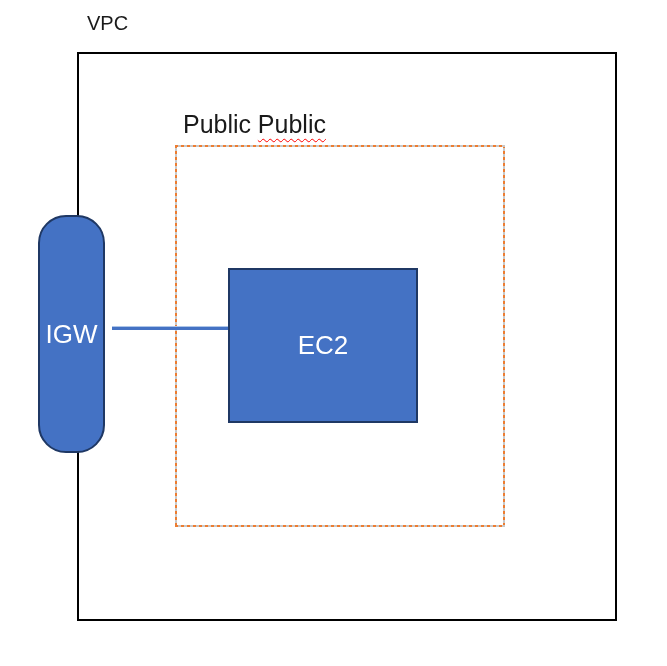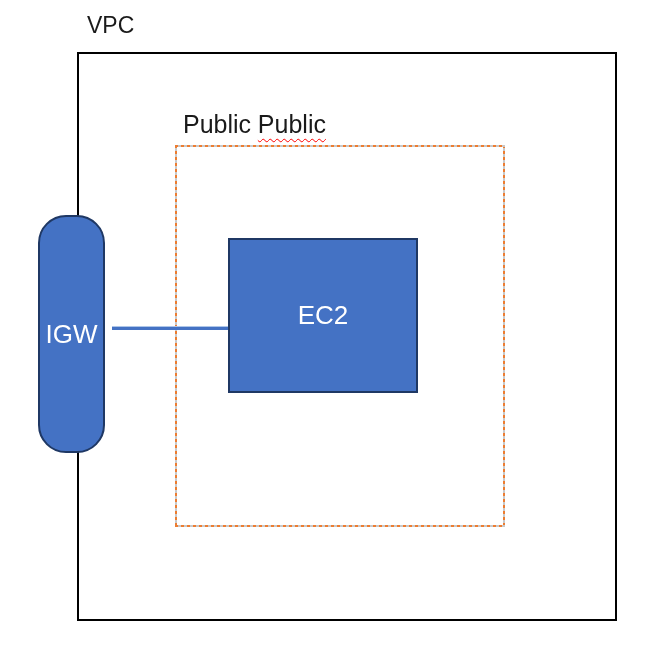--- a/index.html
+++ b/index.html
@@ -18,21 +18,21 @@
     left: 77px; top: 52px;
     width: 540px; height: 569px;
     border: 2px solid var(--vpc-border, #000);
     box-sizing: border-box;
     z-index: 0;
     background: transparent;
   }
   .vpc-label {
     position: absolute;
     left: 87px; top: 12px;
-    font-size: 23px;
+    font-size: 20px;
     line-height: 1.15;
     color: var(--label-text, #1a1a1a);
     z-index: 4;
     white-space: nowrap;
   }
 
   
   .subnet-box {
     position: absolute;
     left: 175px; top: 145px;
@@ -89,21 +89,21 @@
     color: var(--node-text, #fff);
     z-index: 2;
   }
   .igw-box {
     left: 38px; top: 215px;
     width: 67px; height: 238px;
     font-size: 26px;
     border-radius: 28px;
   }
   .ec2-box {
-    left: 228px; top: 238px;
+    left: 228px; top: 268px;
     width: 190px; height: 155px;
     font-size: 26px;
   }
   .node-label { pointer-events: none; }
 </style>
 </head>
 <body>
 
 <div class="stage">
 

